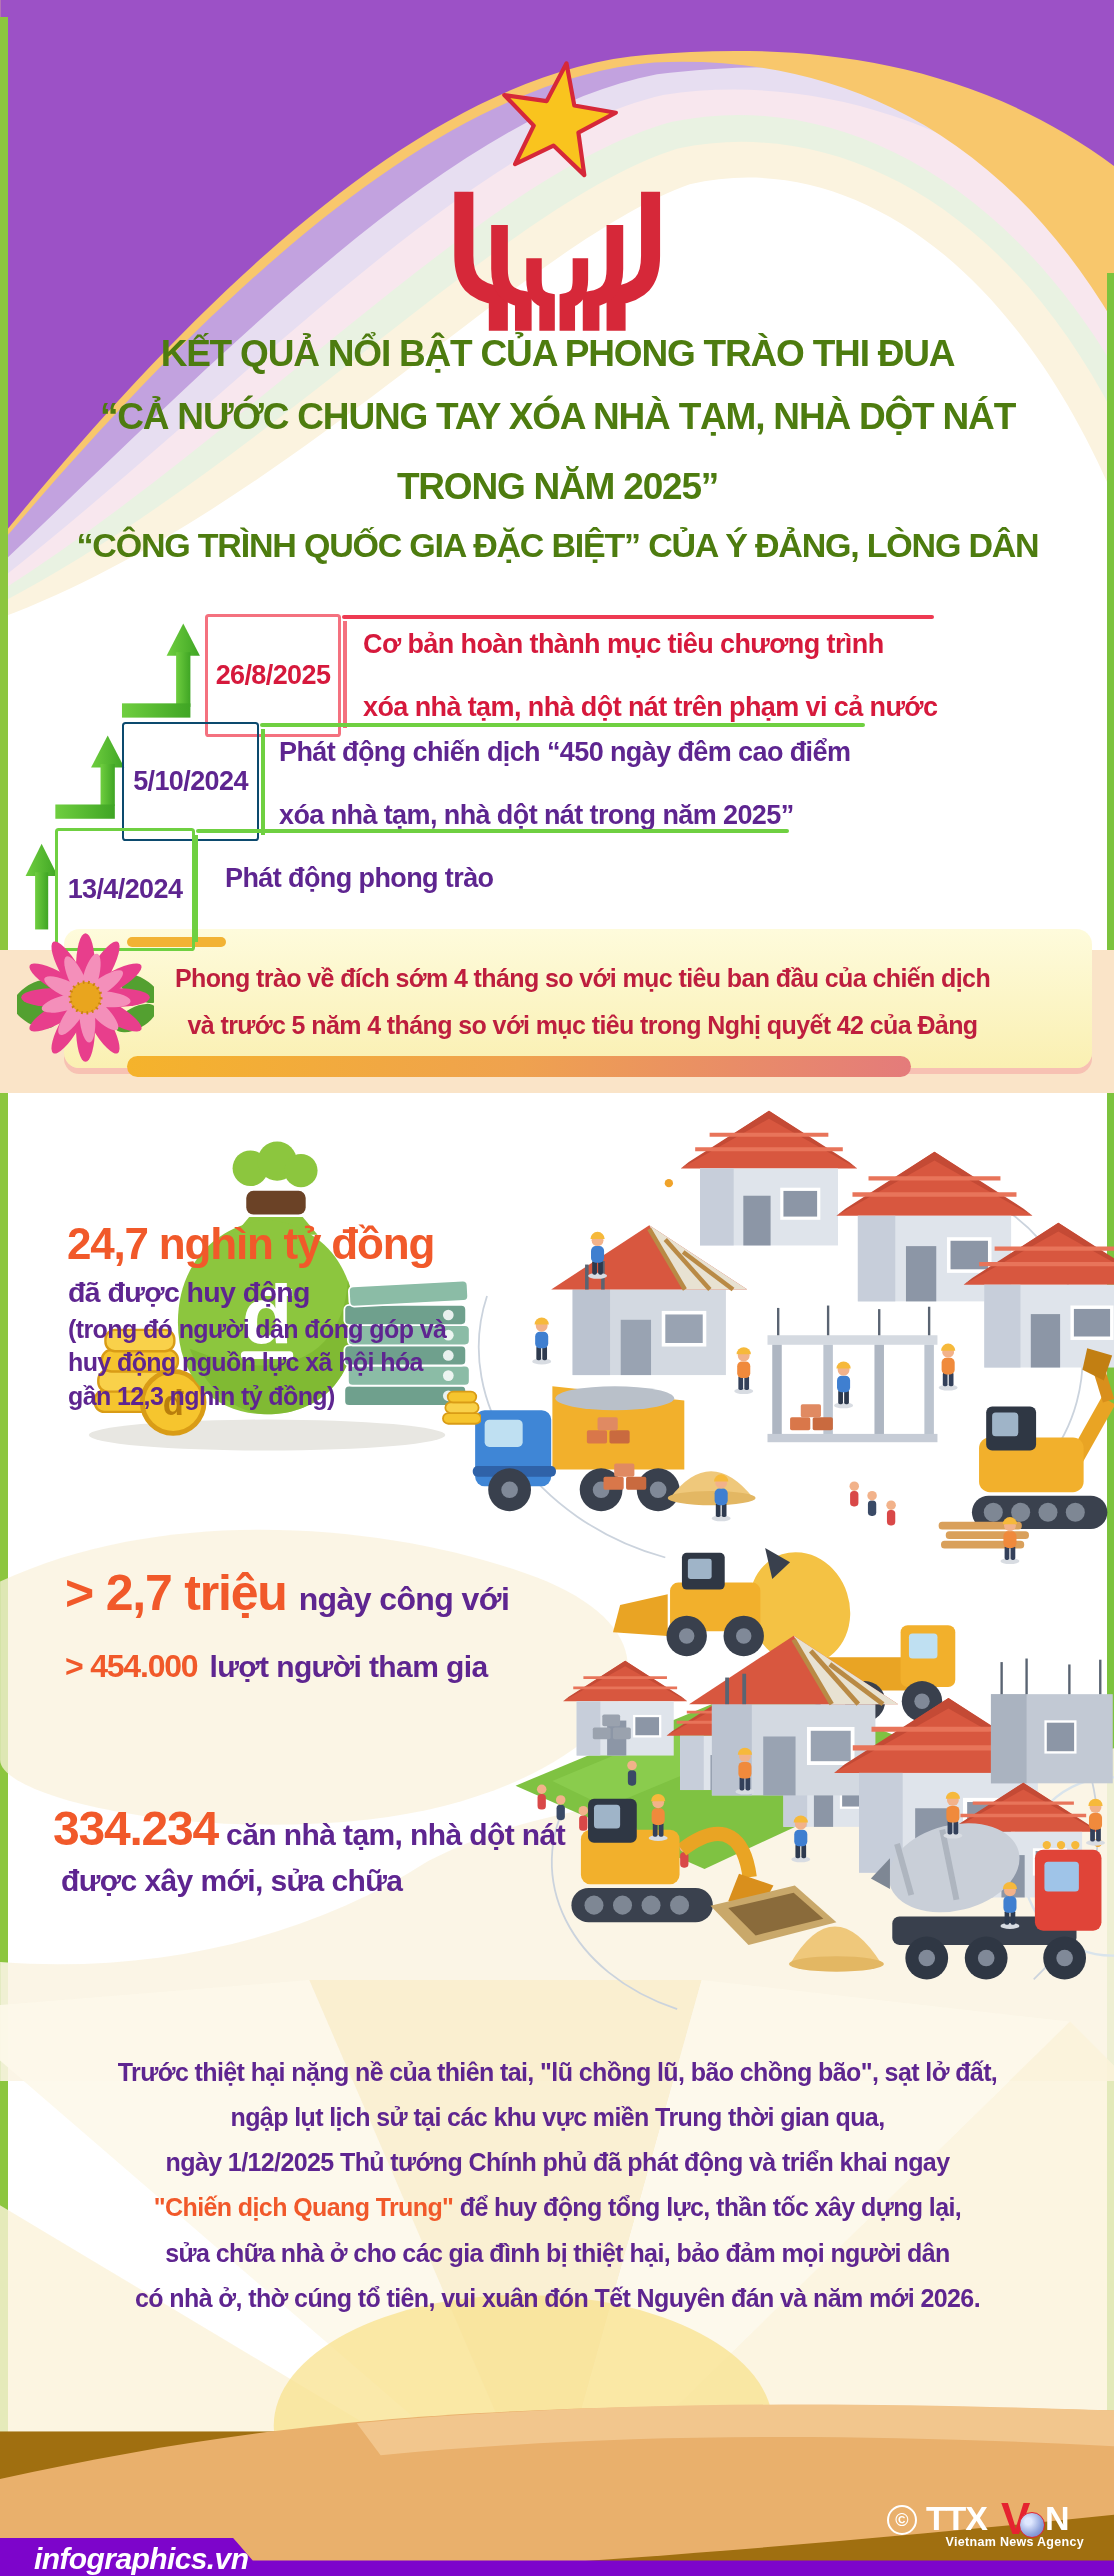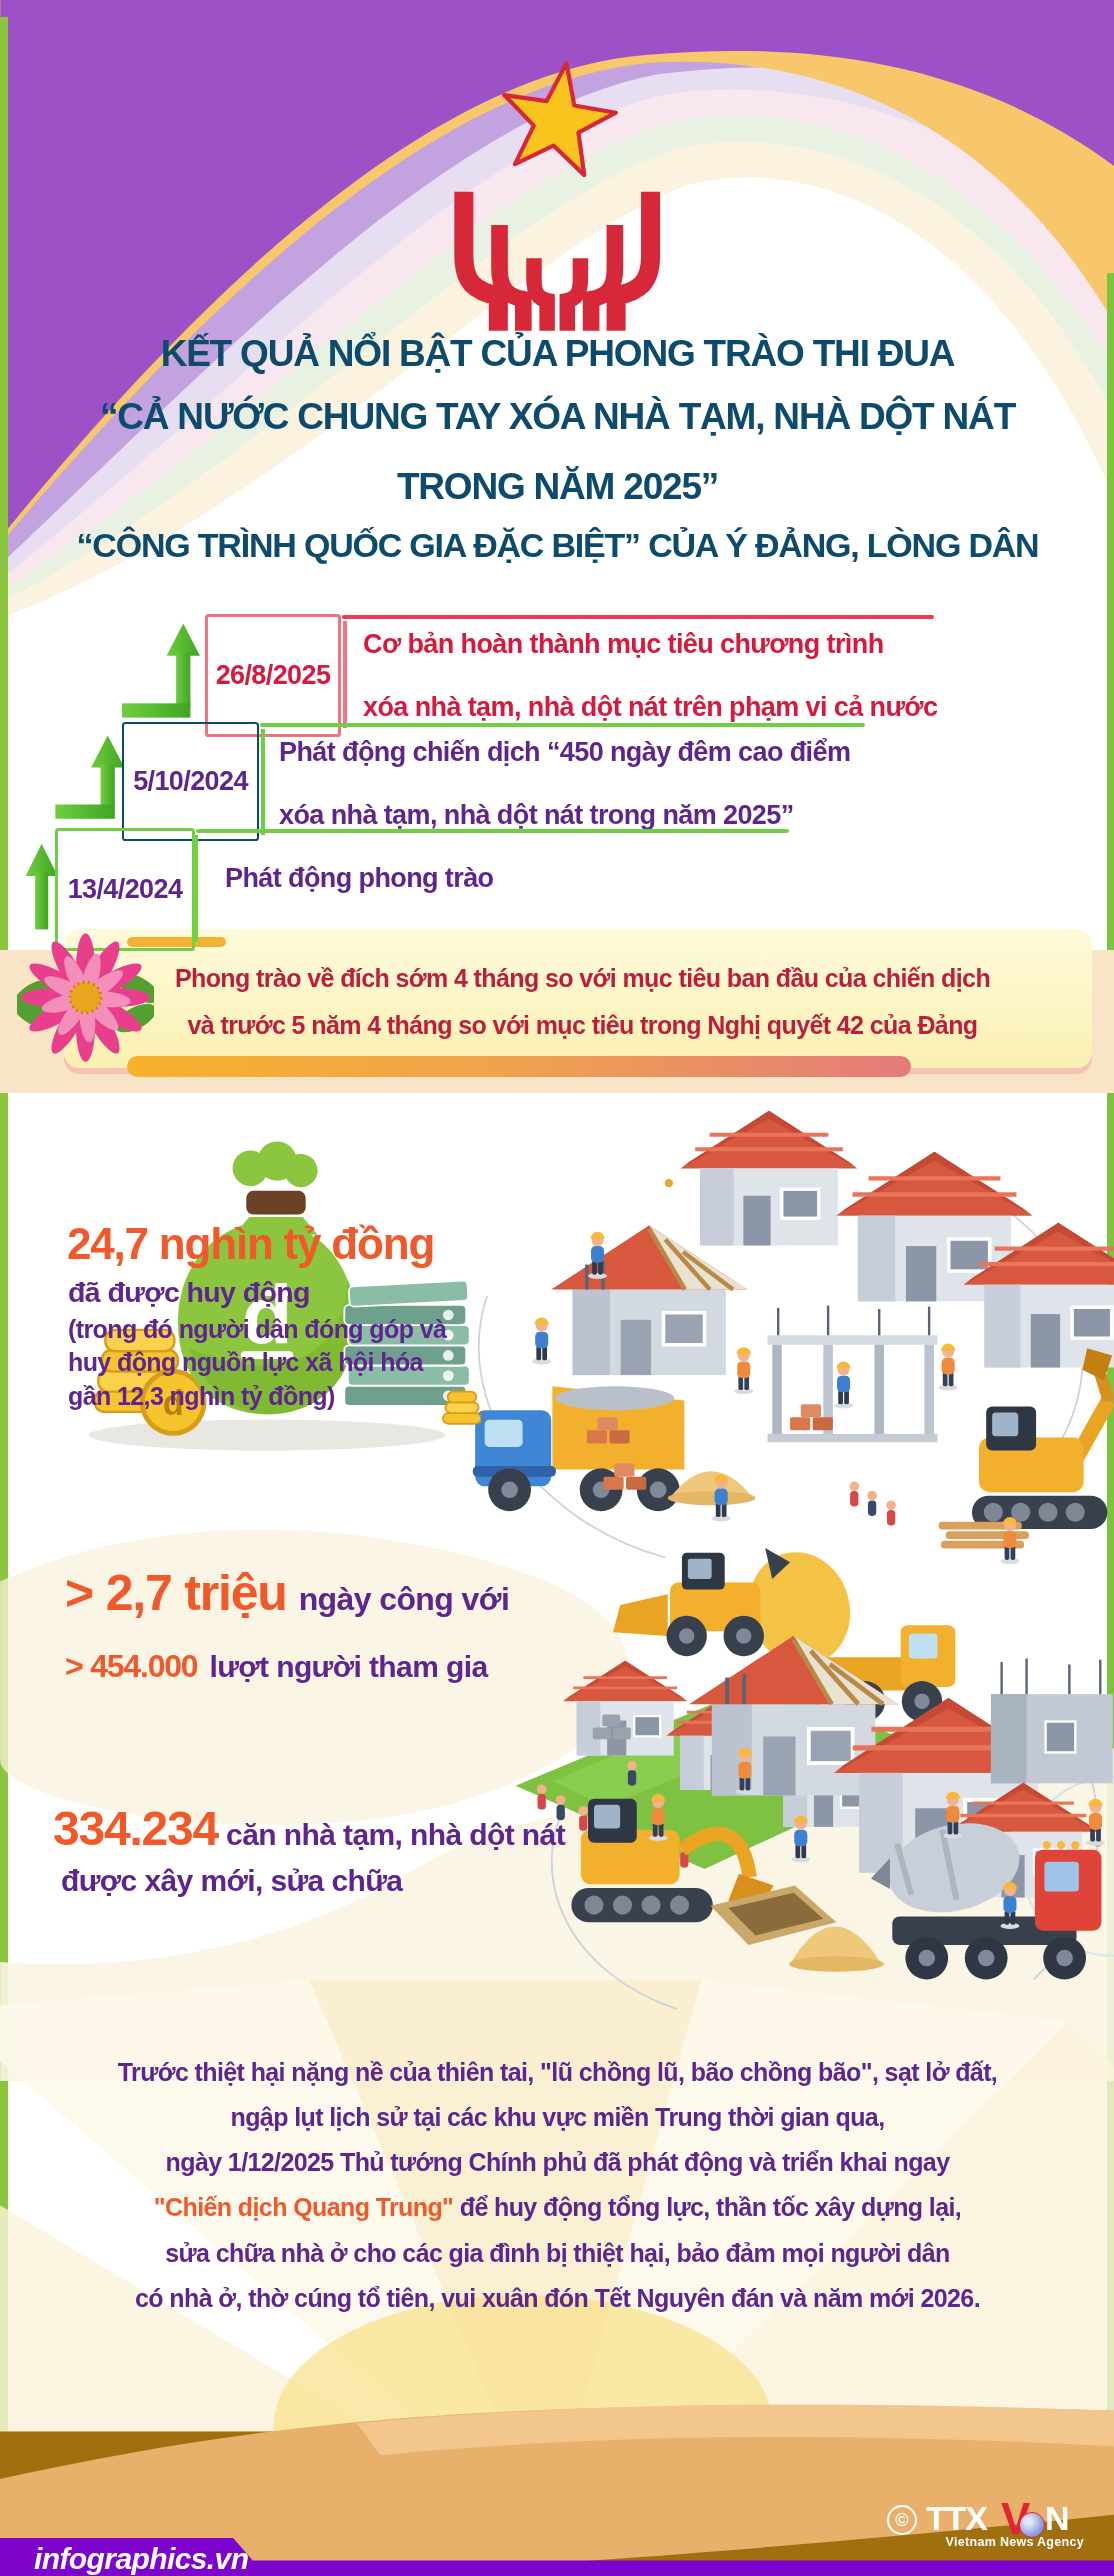--- a/index.html
+++ b/index.html
@@ -5,21 +5,21 @@
   html,body{margin:0;padding:0;background:#e8e8e8;}
   #page{position:relative;width:1115px;height:2576px;background:#ffffff;overflow:hidden;
         font-family:"Liberation Sans",sans-serif;}
   .abs{position:absolute;}
 
   
   .stripe-l{left:0;top:16.6px;width:8.3px;height:2455px;background:#8CC63F;z-index:1;}
   .stripe-r{right:0;top:273px;width:8.3px;height:2164px;background:#7CC33E;z-index:1;}
 
   
-  .title{left:0;width:1115px;text-align:center;color:#0c4a6e;font-weight:700;letter-spacing:-1.2px;z-index:6;}
+  .title{left:0;width:1115px;text-align:center;color:#4d7c0f;font-weight:700;letter-spacing:-1.2px;z-index:6;}
   .t1{top:333px;font-size:37px;}
   .t2{top:396px;font-size:37px;}
   .t3{top:466px;font-size:37px;}
   .t4{top:526px;font-size:34px;}
 
   
   .tl-rule{height:4.2px;border-radius:2.4px;z-index:5;}
   .tl-box{border-radius:3.6px;z-index:5;}
   .tl-tick{width:3.6px;z-index:5;}
   .tl-date{position:absolute;left:0;top:0;width:100%;height:100%;display:flex;align-items:center;justify-content:center;

